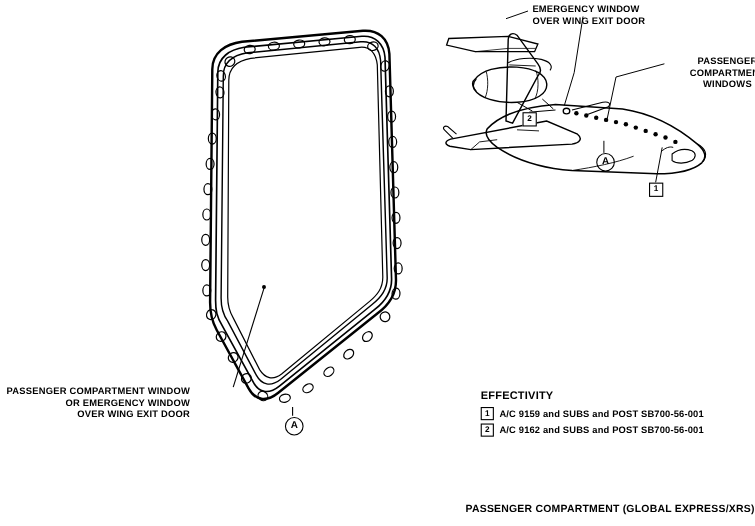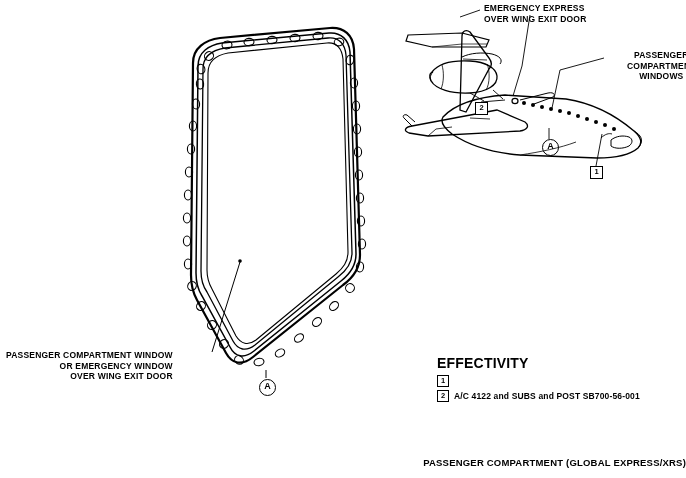--- a/index.html
+++ b/index.html
@@ -55,21 +55,21 @@
   }
   #effectivity-block {
     position: absolute;
     left: 437px;
     top: 355px;
     width: 250px;
   }
   #effectivity-block .eff-title {
     font-family: "Liberation Sans", sans-serif;
     font-weight: bold;
-    font-size: 14px;
+    font-size: 10px;
     letter-spacing: 0.2px;
     margin-bottom: 4px;
   }
   .eff-row {
     display: flex;
     align-items: center;
     margin-bottom: 3px;
   }
   .eff-box {
     width: 10px;
@@ -267,43 +267,44 @@
       <path d="M481,102 L505,100" stroke-width="0.9"></path>
 
       <path d="M549,139 L549,128" stroke-width="0.9"></path>
     </g>
   </svg>
 
   <div class="lbl" id="label-window-left">PASSENGER COMPARTMENT WINDOW
 OR EMERGENCY WINDOW
 OVER WING EXIT DOOR</div>
 
-  <div class="lbl" id="label-emergency-window">EMERGENCY EXPRESS
+  <div class="lbl" id="label-emergency-window">EMERGENCY WINDOW
 OVER WING EXIT DOOR</div>
 
   <div class="lbl" id="label-passenger-windows">PASSENGER
 COMPARTMENT
 WINDOWS</div>
 
   <div class="badge-a" id="badge-a-left">A</div>
 
   <div class="badge-a" id="badge-a-right">A</div>
 
   <div class="flag-box" id="flag-1">1</div>
 
   <div class="flag-box" id="flag-2">2</div>
 
   <div id="effectivity-block">
     <div class="eff-title">EFFECTIVITY</div>
 
     <div class="eff-row">
       <div class="eff-box">1</div>
+      <div class="eff-text">A/C 9159 and SUBS and POST SB700-56-001</div>
     </div>
 
     <div class="eff-row">
       <div class="eff-box">2</div>
-      <div class="eff-text">A/C 4122 and SUBS and POST SB700-56-001</div>
+      <div class="eff-text">A/C 9162 and SUBS and POST SB700-56-001</div>
     </div>
   </div>
 
   <div id="figure-caption">PASSENGER COMPARTMENT (GLOBAL EXPRESS/XRS)</div>
 
 </div>
 
 </body></html>

